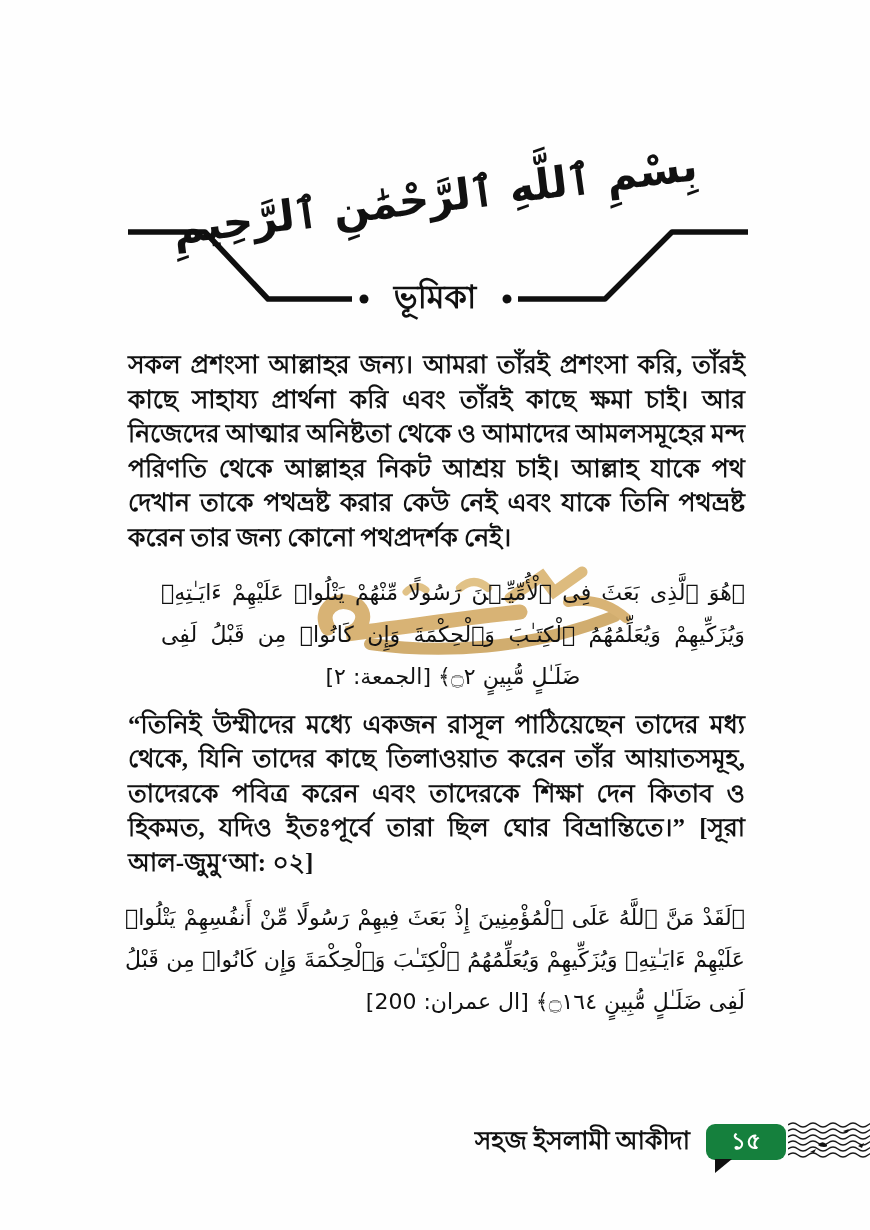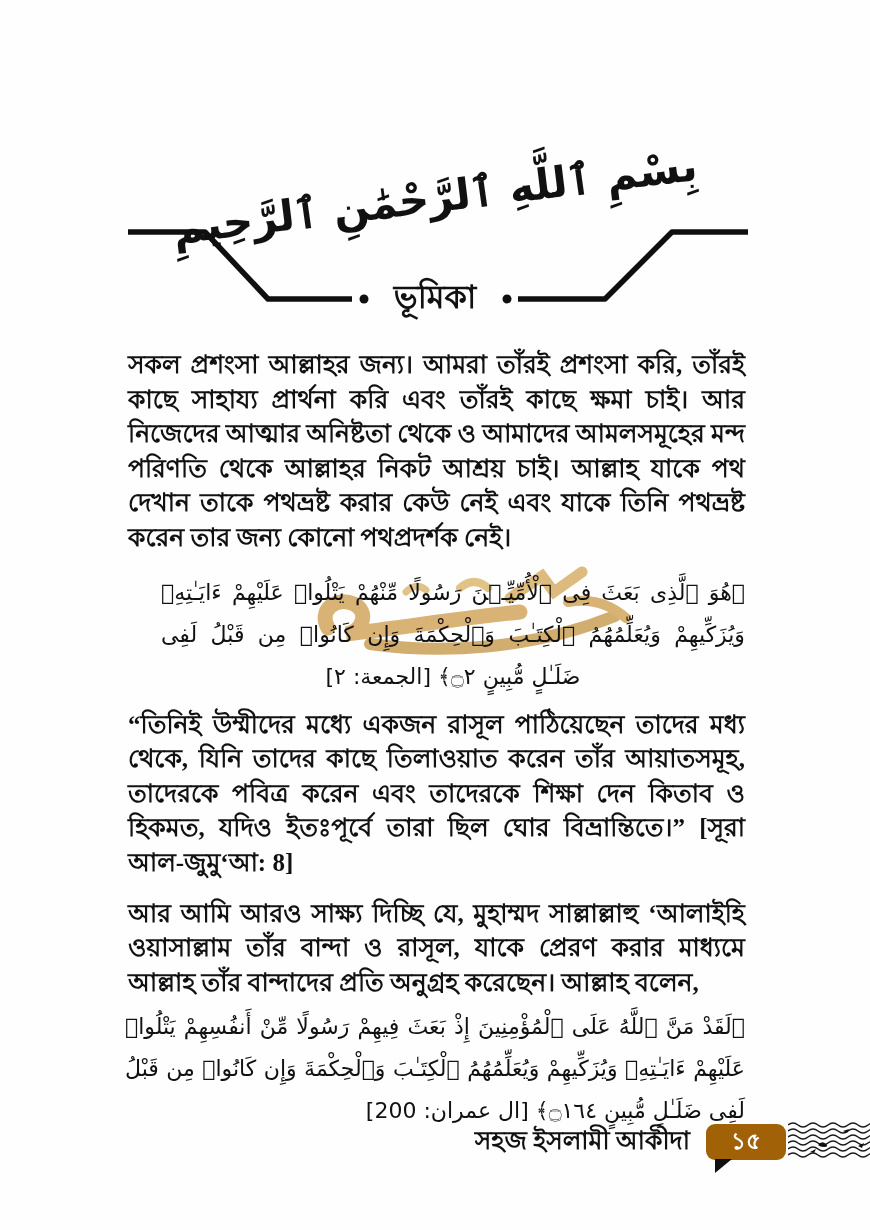--- a/index.html
+++ b/index.html
@@ -62,21 +62,21 @@
     position:absolute;top:1112px;left:0;width:870px;height:60px;
     display:flex;align-items:center;justify-content:flex-end;
     z-index:1;
   }
   .book-title{
     font-size:25px;font-weight:700;
     margin-right:16px;white-space:nowrap;
   }
   .page-badge{
     position:relative;
-    background:#a16207;color:#fff;
+    background:#15803d;color:#fff;
     min-width:64px;height:36px;
     border-radius:9px;
     display:flex;align-items:center;justify-content:center;
     font-size:23px;font-weight:700;
     padding:0 8px;
     z-index:2;
   }
   .page-badge::after{
     content:"";position:absolute;left:9px;bottom:-13px;
     width:0;height:0;
@@ -117,23 +117,22 @@
   <div class="content">
 
     <p>সকল প্রশংসা আল্লাহর জন্য। আমরা তাঁরই প্রশংসা করি, তাঁরই কাছে সাহায্য প্রার্থনা করি এবং তাঁরই কাছে ক্ষমা চাই। আর নিজেদের আত্মার অনিষ্টতা থেকে ও আমাদের আমলসমূহের মন্দ পরিণতি থেকে আল্লাহর নিকট আশ্রয় চাই। আল্লাহ যাকে পথ দেখান তাকে পথভ্রষ্ট করার কেউ নেই এবং যাকে তিনি পথভ্রষ্ট করেন তার জন্য কোনো পথপ্রদর্শক নেই।</p>
 
 
     <div class="arabic center-last">
       <span>﴿هُوَ ٱلَّذِى بَعَثَ فِى ٱلْأُمِّيِّـۧنَ رَسُولًا مِّنْهُمْ يَتْلُوا۟ عَلَيْهِمْ ءَايَـٰتِهِۦ وَيُزَكِّيهِمْ وَيُعَلِّمُهُمُ ٱلْكِتَـٰبَ وَٱلْحِكْمَةَ وَإِن كَانُوا۟ مِن قَبْلُ لَفِى ضَلَـٰلٍ مُّبِينٍ ۝٢﴾</span>
       <span>[الجمعة: ٢]</span>
     </div>
 
-    <p>“তিনিই উম্মীদের মধ্যে একজন রাসূল পাঠিয়েছেন তাদের মধ্য থেকে, যিনি তাদের কাছে তিলাওয়াত করেন তাঁর আয়াতসমূহ, তাদেরকে পবিত্র করেন এবং তাদেরকে শিক্ষা দেন কিতাব ও হিকমত, যদিও ইতঃপূর্বে তারা ছিল ঘোর বিভ্রান্তিতে।” [সূরা আল-জুমু‘আ: 8]</p>
+    <p>“তিনিই উম্মীদের মধ্যে একজন রাসূল পাঠিয়েছেন তাদের মধ্য থেকে, যিনি তাদের কাছে তিলাওয়াত করেন তাঁর আয়াতসমূহ, তাদেরকে পবিত্র করেন এবং তাদেরকে শিক্ষা দেন কিতাব ও হিকমত, যদিও ইতঃপূর্বে তারা ছিল ঘোর বিভ্রান্তিতে।” [সূরা আল-জুমু‘আ: ০২]</p>
 
-    <p class="tight">আর আমি আরও সাক্ষ্য দিচ্ছি যে, মুহাম্মদ সাল্লাল্লাহু ‘আলাইহি ওয়াসাল্লাম তাঁর বান্দা ও রাসূল, যাকে প্রেরণ করার মাধ্যমে আল্লাহ তাঁর বান্দাদের প্রতি অনুগ্রহ করেছেন। আল্লাহ বলেন,</p>
 
     <div class="arabic right-last">
       <span>﴿لَقَدْ مَنَّ ٱللَّهُ عَلَى ٱلْمُؤْمِنِينَ إِذْ بَعَثَ فِيهِمْ رَسُولًا مِّنْ أَنفُسِهِمْ يَتْلُوا۟ عَلَيْهِمْ ءَايَـٰتِهِۦ وَيُزَكِّيهِمْ وَيُعَلِّمُهُمُ ٱلْكِتَـٰبَ وَٱلْحِكْمَةَ وَإِن كَانُوا۟ مِن قَبْلُ لَفِى ضَلَـٰلٍ مُّبِينٍ ۝١٦٤﴾</span>
       <span>[ال عمران: 200]</span>
     </div>
 
   </div>
 
   <div class="footer">
     <span class="book-title">সহজ ইসলামী আকীদা</span>

